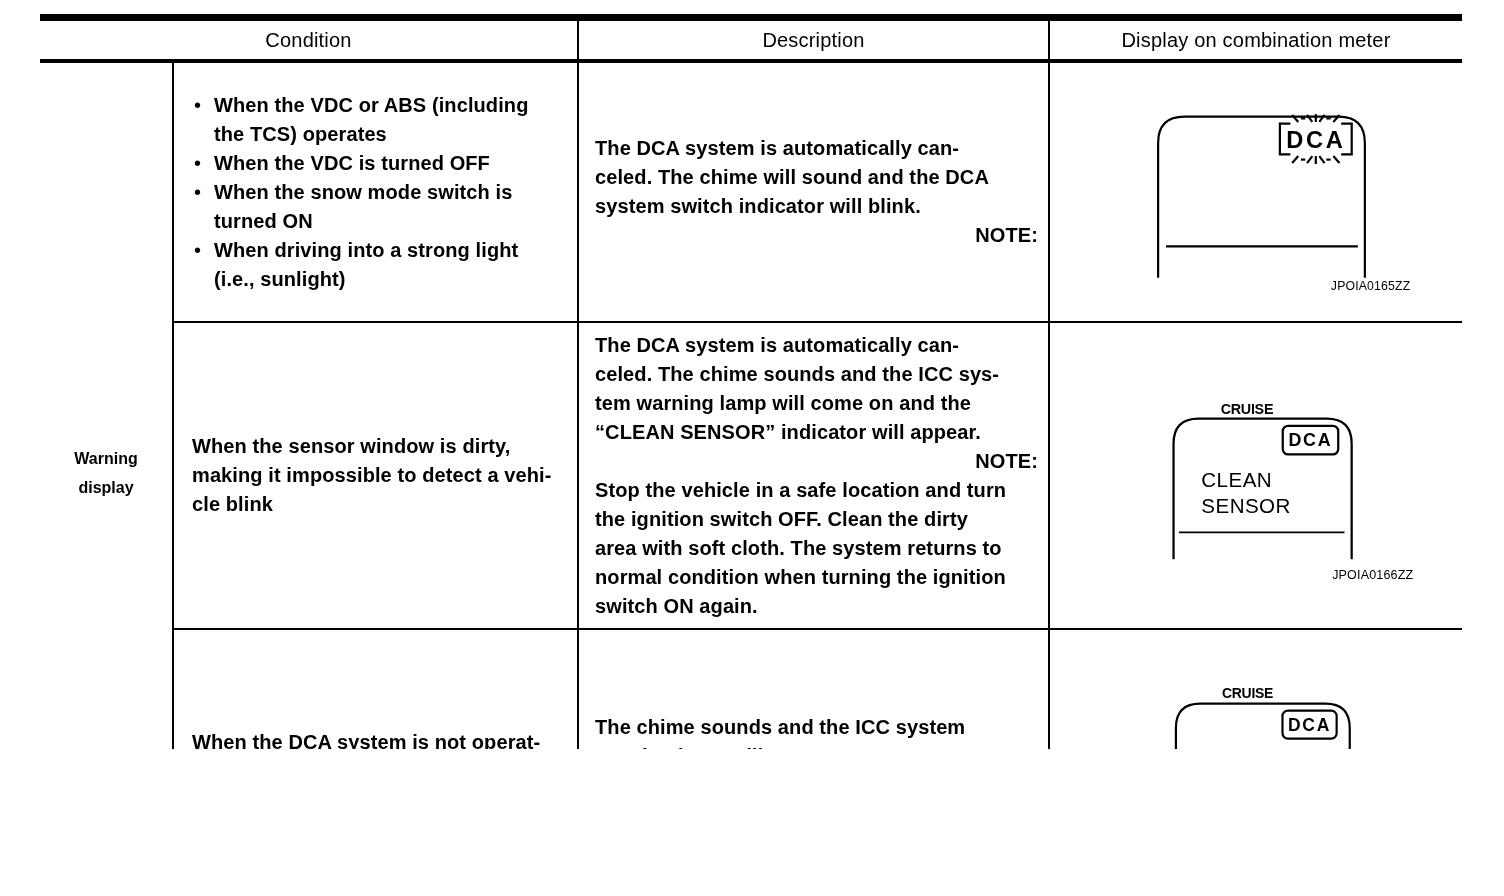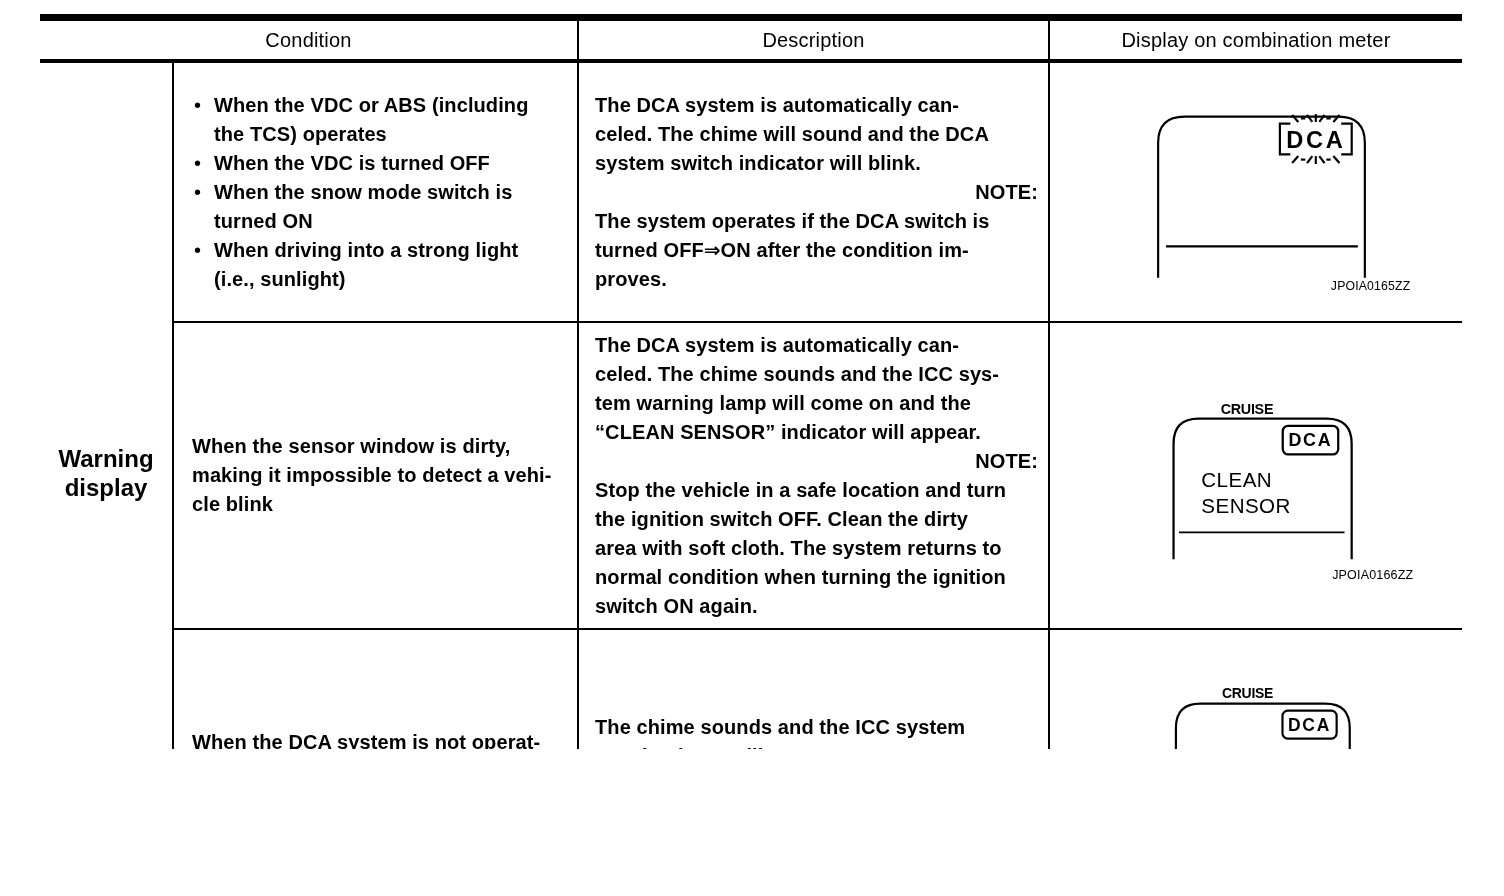--- a/index.html
+++ b/index.html
@@ -21,21 +21,21 @@
     font-size:20px; letter-spacing:0.2px;
   }
   .th-a { width:537px; }
   .th-b { width:471px; border-left:2px solid #000; }
   .th-c { width:414px; border-left:2px solid #000; }
 
   
   .tbody { display:flex; border-bottom:6px solid #000; }
   .col-label {
     width:132px; display:flex; align-items:center; justify-content:center;
-    text-align:center; font-size:24px; line-height:29px;
+    text-align:center; font-size:16px; line-height:29px;
   }
   .rows { width:1290px; display:flex; flex-direction:column; }
   .row { display:flex; }
   .row-1 { height:260px; border-bottom:2px solid #000; }
   .row-2 { height:307px; border-bottom:2px solid #000; }
   .row-3 { height:253px; }
 
   .cell { display:flex; flex-direction:column; justify-content:center; }
   .cell-cond { width:405px; border-left:2px solid #000; padding:6px 10px 6px 18px; }
   .cell-desc { width:471px; border-left:2px solid #000; padding:6px 10px 6px 16px; }
@@ -96,23 +96,20 @@
               <span class="pre">When driving into a strong light
 (i.e., sunlight)</span>
             </div>
           </div>
 
           <div class="cell cell-desc body-text">
             <div class="pre">The DCA system is automatically can-
 celed. The chime will sound and the DCA
 system switch indicator will blink.</div>
             <div class="note">NOTE:</div>
-            <div class="pre">The system operates if the DCA switch is
-turned OFF⇒ON after the condition im-
-proves.</div>
           </div>
 
           <div class="cell cell-disp">
             <svg width="412" height="258" viewBox="0 0 412 258">
               <path class="stroke" stroke-width="2.5" d="M 76 227 L 76 73 Q 76 43 106 43 L 282 43 Q 312 43 312 73 L 312 227"></path>
               <line class="stroke" stroke-width="2.5" x1="85" y1="191" x2="304" y2="191"></line>
               <g class="stroke" stroke-width="2.5">
                 <path d="M 227 51 L 215 51 L 215 86 L 227 86"></path>
                 <path d="M 285 51 L 297 51 L 297 86 L 285 86"></path>
               </g>

